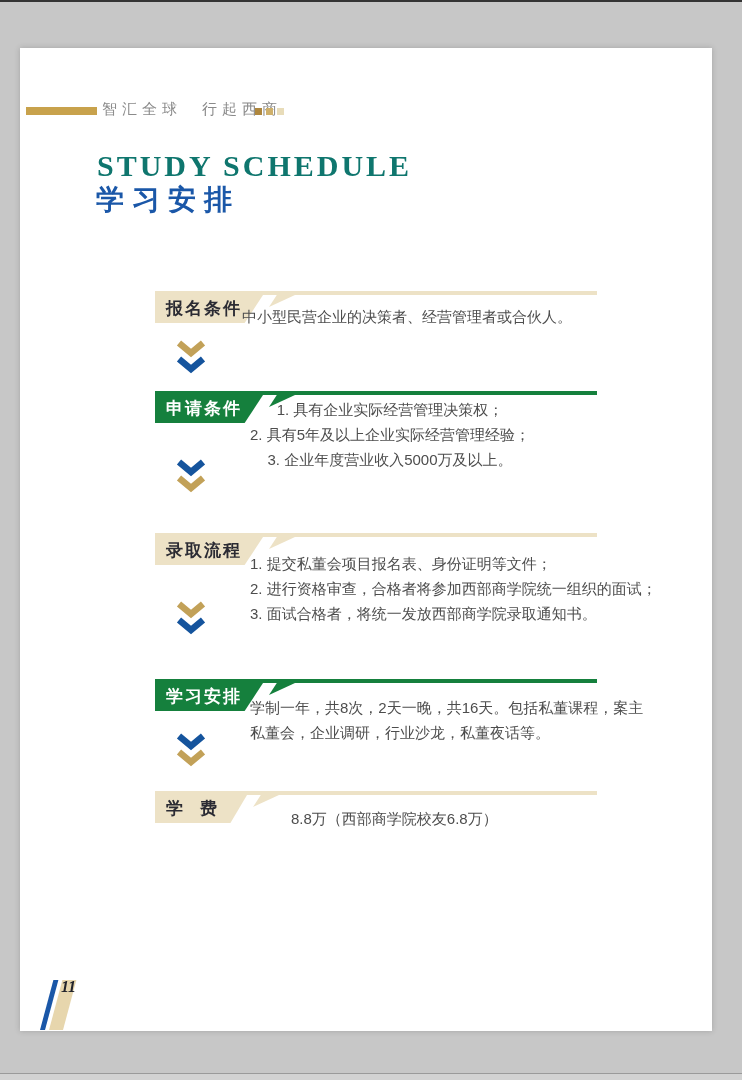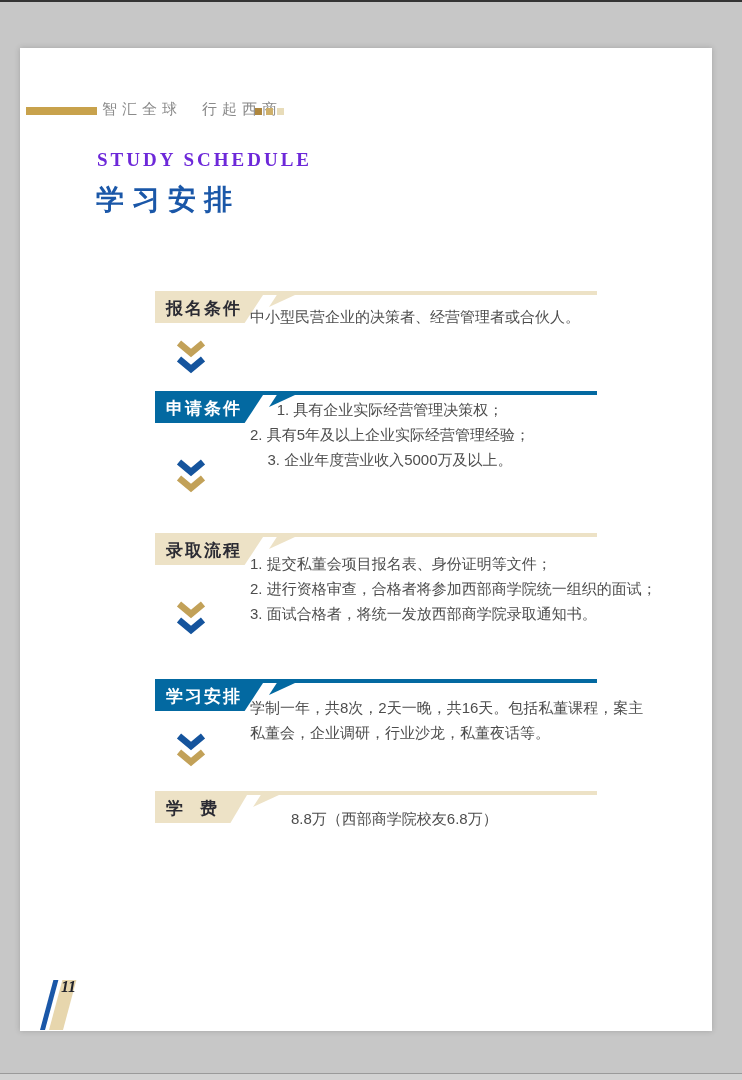--- a/index.html
+++ b/index.html
@@ -9,34 +9,34 @@
   .bottom-edge{position:absolute;left:0;bottom:0;width:100%;height:6px;background:#d2d2d2;border-top:1px solid #9a9a9a;}
   .page{position:absolute;left:20px;top:48px;width:692px;height:983px;background:#ffffff;
         box-shadow:0 0 6px rgba(0,0,0,0.18);}
   
   .brand-bar{position:absolute;left:6px;top:59px;width:71px;height:8px;background:#c8a24c;}
   .brand-tagline{position:absolute;left:82px;top:52px;font-size:15px;letter-spacing:5px;color:#8a8a8a;font-weight:500;}
   .brand-squares{position:absolute;top:60px;left:235px;}
   .brand-squares span{display:inline-block;width:7px;height:7px;margin-right:4px;vertical-align:top;}
   
   .title-en{position:absolute;left:77px;top:101px;font-family:"Liberation Serif",serif;font-weight:700;
-            font-size:19px;letter-spacing:3px;color:#6d28d9;}
+            font-size:30px;letter-spacing:3px;color:#0f766e;}
   .title-zh{position:absolute;left:76px;top:133px;font-family:"Liberation Serif",serif;font-weight:700;
             font-size:28px;letter-spacing:8px;color:#1a57a8;}
   
   .section{position:absolute;left:135px;width:452px;}
   .rule{position:absolute;left:0;top:0;width:442px;height:4px;}
   .wedge{position:absolute;top:4px;width:26px;height:12px;clip-path:polygon(30% 0,100% 0,0 100%);}
   .label{position:absolute;left:0;top:4px;height:28px;line-height:28px;
          font-family:"Liberation Serif",serif;font-weight:700;font-size:17px;letter-spacing:2px;
          padding-left:11px;box-sizing:border-box;}
   .label.wide{width:108px;clip-path:polygon(0 0,100% 0,83% 100%,0 100%);}
   .label.narrow{width:92px;clip-path:polygon(0 0,100% 0,82% 100%,0 100%);letter-spacing:0;}
   .cream-bg{background:#ede2c6;}
-  .blue-bg{background:#0369a1;}
+  .blue-bg{background:#15803d;}
   .label.on-cream{color:#2b2b33;}
   .label.on-blue{color:#ffffff;}
   .content{position:absolute;top:0;}
   .content .line{white-space:nowrap;font-size:15px;line-height:25px;color:#4d4d4d;}
   .chevrons{position:absolute;left:21px;}
   .pagemark{position:absolute;left:20px;top:932px;width:60px;height:50px;}
   .stripe{position:absolute;bottom:0;height:50px;transform:skewX(-15deg);transform-origin:bottom left;}
   .stripe.blue{left:0;width:5px;background:#1a57a8;}
   .stripe.cream{left:9px;width:14px;background:#e7d6ad;}
   .pagenum{position:absolute;left:13px;top:-2px;font-family:"Liberation Serif",serif;
@@ -54,21 +54,21 @@
     <div class="brand-squares"><span style="background: rgb(175, 135, 61);"></span><span style="background: rgb(207, 176, 106);"></span><span style="background: rgb(232, 220, 185);"></span></div>
 
     <div class="title-en">STUDY SCHEDULE</div>
     <div class="title-zh">学习安排</div>
 
     <div id="sections">
         <div class="section" style="top: 243px;">
           <div class="rule cream-bg"></div>
           <div class="wedge cream-bg" style="left: 114px;"></div>
           <div class="label wide cream-bg on-cream">报名条件</div>
-          <div class="content" style="left: 95px; top: 13px; text-align: center;">
+          <div class="content" style="left: 87px; top: 13px; text-align: center;">
             <div class="line">中小型民营企业的决策者、经营管理者或合伙人。</div>
           </div>
           <div class="chevrons" style="top: 49px;"><svg width="30" height="36" viewBox="0 0 30 36">
               <path d="M3 3 L15 13 L27 3" fill="none" stroke="#c2a158" stroke-width="6.5" stroke-linejoin="miter"></path>
               <path d="M3 19 L15 29 L27 19" fill="none" stroke="#15549d" stroke-width="6.5" stroke-linejoin="miter"></path>
             </svg></div>
         </div>
         <div class="section" style="top: 343px;">
           <div class="rule blue-bg"></div>
           <div class="wedge blue-bg" style="left: 114px;"></div>

